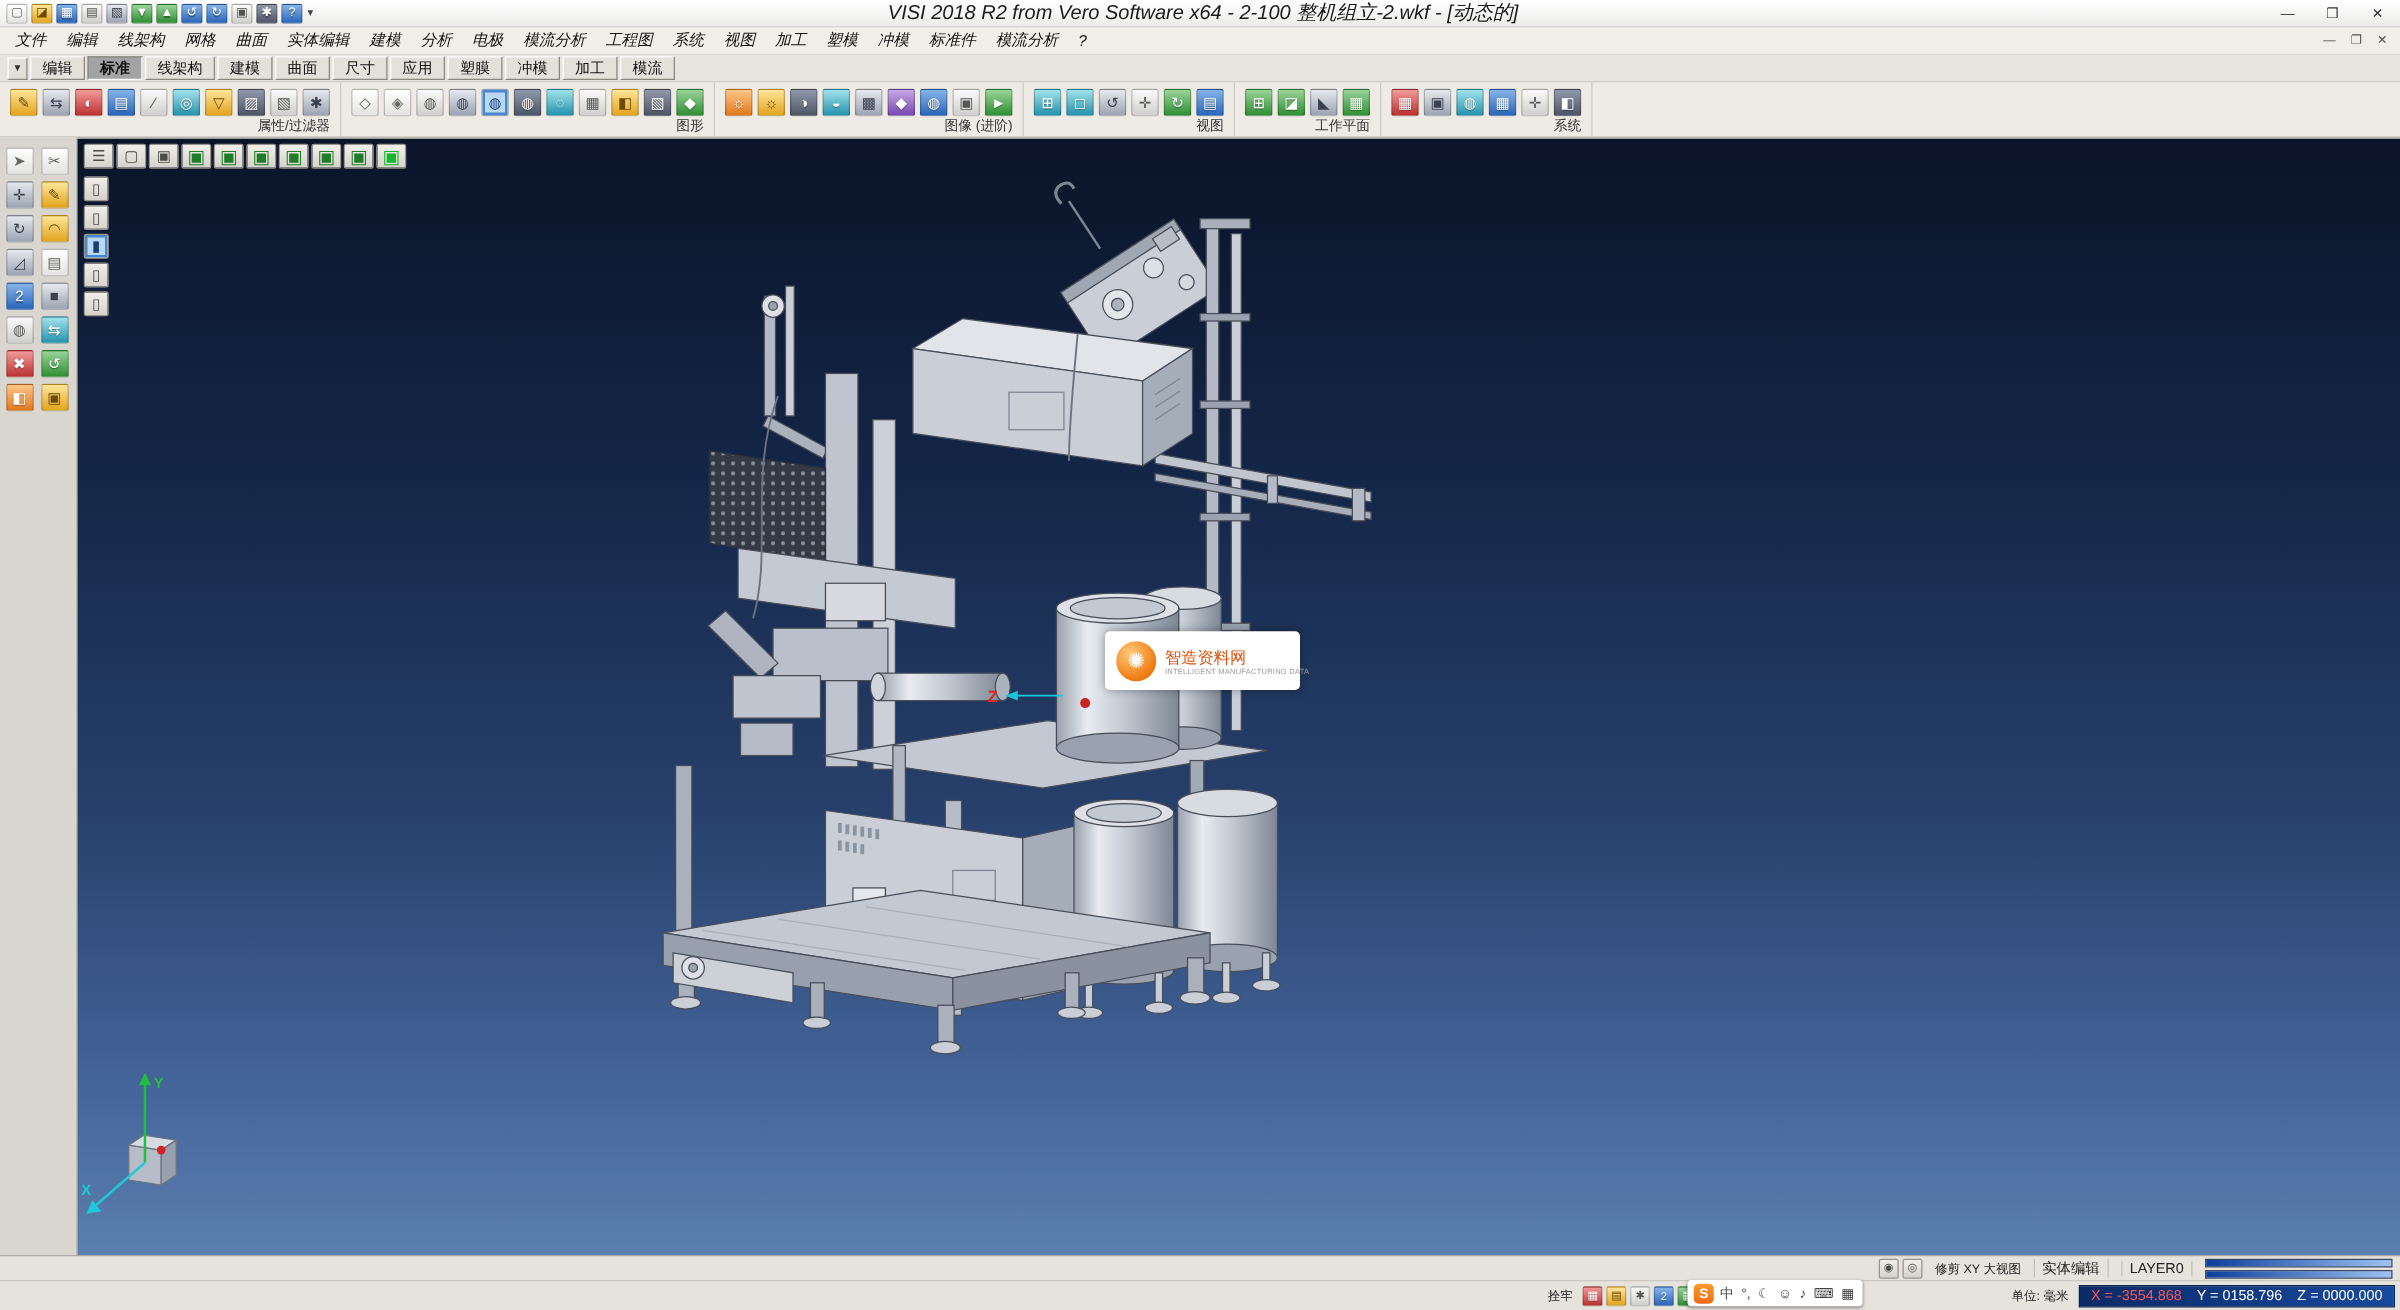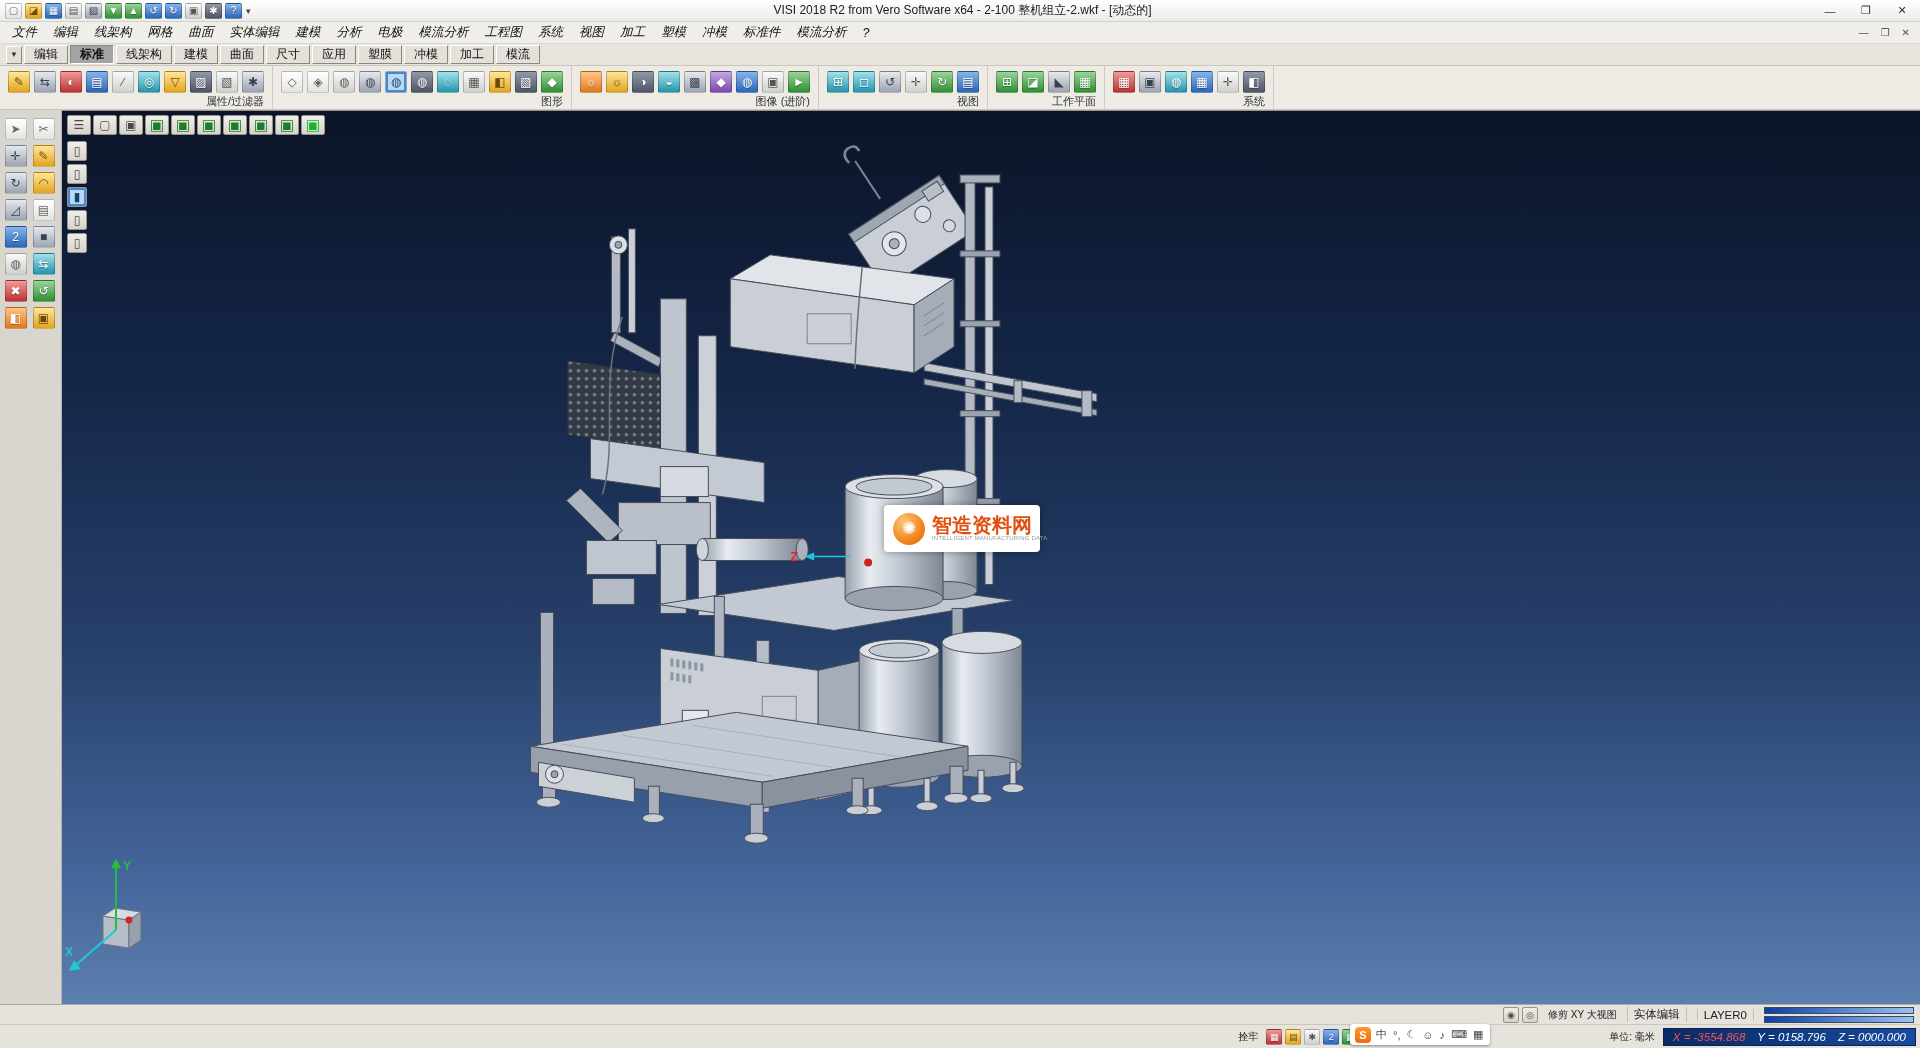--- a/index.html
+++ b/index.html
@@ -4,21 +4,21 @@
 <style>
   *{margin:0;padding:0;box-sizing:border-box;}
   html,body{width:1920px;height:1048px;overflow:hidden;font-family:"Liberation Sans","DejaVu Sans",sans-serif;background:#ece9e2;}
   .app{position:relative;width:1920px;height:1048px;background:#ece9e2;}
 
   
   .titlebar{position:absolute;top:0;left:0;right:0;height:22px;background:linear-gradient(#ffffff,#ebebea);border-bottom:1px solid #d2d0ca;display:flex;align-items:center;}
   .qat{display:flex;gap:3px;padding-left:5px;align-items:center;z-index:2;}
   .qat .tbicon{width:17px;height:16px;font-size:10px;}
   .qat-drop{font-size:9px;color:#444;padding:0 4px;}
-  .title-text{position:absolute;left:5px;right:0;text-align:center;font-size:12px;color:#1a1a1a;}
+  .title-text{position:absolute;left:5px;right:0;text-align:center;font-size:16px;color:#1a1a1a;font-style:italic;}
   .win-controls{margin-left:auto;display:flex;z-index:2;}
   .win-btn{width:36px;height:21px;display:flex;align-items:center;justify-content:center;font-size:11px;color:#333;}
 
   
   .menubar{position:absolute;top:22px;left:0;right:0;height:22px;background:#f0eee8;border-bottom:1px solid #dbd8d1;display:flex;align-items:center;padding-left:4px;}
   .menu-item{padding:2px 8px;font-size:12.5px;color:#111;cursor:default;font-style:italic;}
   .mdi-controls{margin-left:auto;display:flex;gap:12px;padding-right:10px;color:#555;font-size:10px;}
 
   
   .tabbar{position:absolute;top:44px;left:0;right:0;height:22px;background:#e7e4dd;border-bottom:1px solid #c9c6bf;display:flex;align-items:center;padding-left:6px;gap:2px;}
@@ -59,35 +59,35 @@
   .canvas{position:absolute;top:110px;left:62px;right:0;bottom:44px;background:linear-gradient(180deg,#0b1428 0%,#142647 30%,#27406b 60%,#44659a 85%,#5b7fae 100%);border-top:1px solid #99968e;overflow:hidden;}
   .canvas svg.scene{position:absolute;left:0;top:0;width:100%;height:100%;}
   .view-toolbar{position:absolute;top:4px;left:5px;display:flex;gap:2px;}
   .view-toolbar .tbicon{width:24px;height:20px;}
   .side-strip{position:absolute;top:30px;left:5px;display:flex;flex-direction:column;gap:3px;}
   .side-strip .tbicon{width:20px;height:20px;}
 
   
   .watermark{position:absolute;left:822px;top:394px;width:156px;height:47px;background:#fff;border-radius:4px;display:flex;align-items:center;gap:7px;padding:4px 9px;box-shadow:0 0 7px rgba(0,0,0,.35);}
   .wm-logo{width:32px;height:32px;border-radius:50%;background:radial-gradient(circle at 35% 30%,#ffc879,#f08018 65%,#d86a08);color:#fff;display:flex;align-items:center;justify-content:center;font-size:17px;flex:none;}
-  .wm-title{display:block;color:#e0500e;font-weight:bold;font-size:20px;line-height:19px;white-space:nowrap;}
+  .wm-title{display:block;color:#e0500e;font-weight:normal;font-size:13px;line-height:19px;white-space:nowrap;}
   .wm-sub{display:block;font-size:6px;color:#9a9a9a;letter-spacing:.2px;white-space:nowrap;}
 
   
   .statusbar{position:absolute;left:0;right:0;bottom:0;height:44px;background:#e6e3dc;border-top:1px solid #aeaba4;}
   .sb-row1{height:20px;display:flex;align-items:center;justify-content:flex-end;gap:10px;padding:0 6px;border-bottom:1px solid #cac7c0;}
   .sb-row2{height:23px;display:flex;align-items:center;gap:8px;padding:0 4px;}
   .sb-spacer{flex:1;}
   .sb-text{font-size:10px;color:#222;white-space:nowrap;}
   .sb-btn{font-size:11.5px;color:#222;padding:0 6px;border-left:1px solid #c2bfb8;border-right:1px solid #c2bfb8;white-space:nowrap;}
   .sb-minis{display:flex;gap:3px;align-items:center;}
   .sb-minis .tbicon{width:16px;height:16px;font-size:9px;}
   .sb-bars{display:flex;flex-direction:column;gap:2px;}
   .sb-bar{display:block;width:150px;height:7px;background:linear-gradient(90deg,#0b3f9e,#9cc2f2);border:1px solid #3a4a66;}
-  .coord-panel{background:linear-gradient(90deg,#0a2a66,#174a9e);color:#fff;font-size:11.5px;padding:2px 9px;display:flex;gap:12px;white-space:nowrap;border:1px solid #09234f;font-style:italic;}
+  .coord-panel{background:linear-gradient(90deg,#0a2a66,#174a9e);color:#fff;font-size:11.5px;padding:2px 9px;display:flex;gap:12px;white-space:nowrap;border:1px solid #09234f;}
   .coord-x{color:#ff5252;}
   .ime-bar{position:absolute;left:1350px;bottom:3px;height:21px;background:#fff;border-radius:3px;box-shadow:0 1px 3px rgba(0,0,0,.4);display:flex;align-items:center;padding:0 5px;gap:3px;}
   .ime-logo{width:16px;height:16px;border-radius:4px;background:linear-gradient(#ff9a2e,#f06a10);color:#fff;font-weight:bold;font-size:11px;display:flex;align-items:center;justify-content:center;}
   .ime-items{display:flex;align-items:center;gap:2px;}
 </style>
 </head>
 <body>
 
 <div class="app">
 

